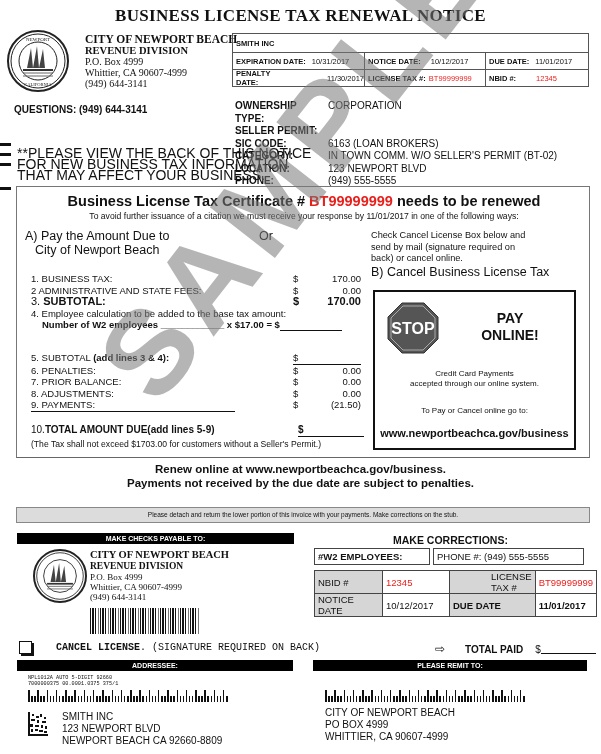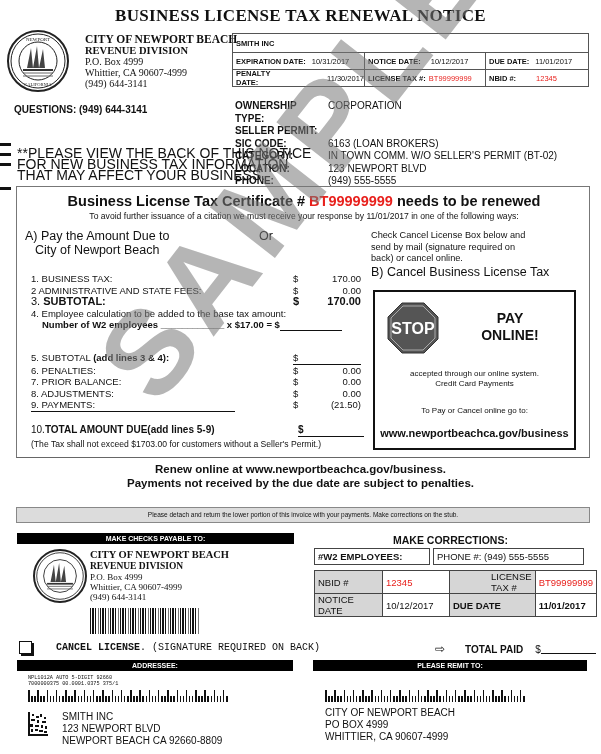--- a/index.html
+++ b/index.html
@@ -256,22 +256,22 @@
     <svg class="abs stop" style="left:12px;top:10px;" viewBox="0 0 52 52">
       <polygon points="15,1 37,1 51,15 51,37 37,51 15,51 1,37 1,15" fill="#555" stroke="#333" stroke-width="1"></polygon>
       <polygon points="16,4 36,4 48,16 48,36 36,48 16,48 4,36 4,16" fill="none" stroke="#aaa" stroke-width="1"></polygon>
       <text x="26" y="32" font-size="16" text-anchor="middle" fill="#fff" font-weight="bold" font-family="Liberation Sans, sans-serif">STOP</text>
     </svg>
     <div class="abs b" style="left:90px;top:18px;width:90px;text-align:center;font-size:14px;line-height:17px;">
       <div>PAY</div>
       <div>ONLINE!</div>
     </div>
     <div class="abs" style="left:0;top:77px;width:199px;text-align:center;font-size:8px;line-height:10px;">
+      <div>Credit Card Payments</div>
       <div>accepted through our online system.</div>
-      <div>Credit Card Payments</div>
     </div>
     <div class="abs" style="left:0;top:114px;width:199px;text-align:center;font-size:8px;">To Pay or Cancel online go to:</div>
     <div class="abs b" style="left:0;top:135px;width:199px;text-align:center;font-size:11px;">www.newportbeachca.gov/business</div>
   </div>
 </div>
 
 <div class="abs b" style="left:0;top:462px;width:601px;text-align:center;font-size:11.5px;line-height:14px;">
   <div>Renew online at www.newportbeachca.gov/business.</div>
   <div>Payments not received by the due date are subject to penalties.</div>
 </div>

